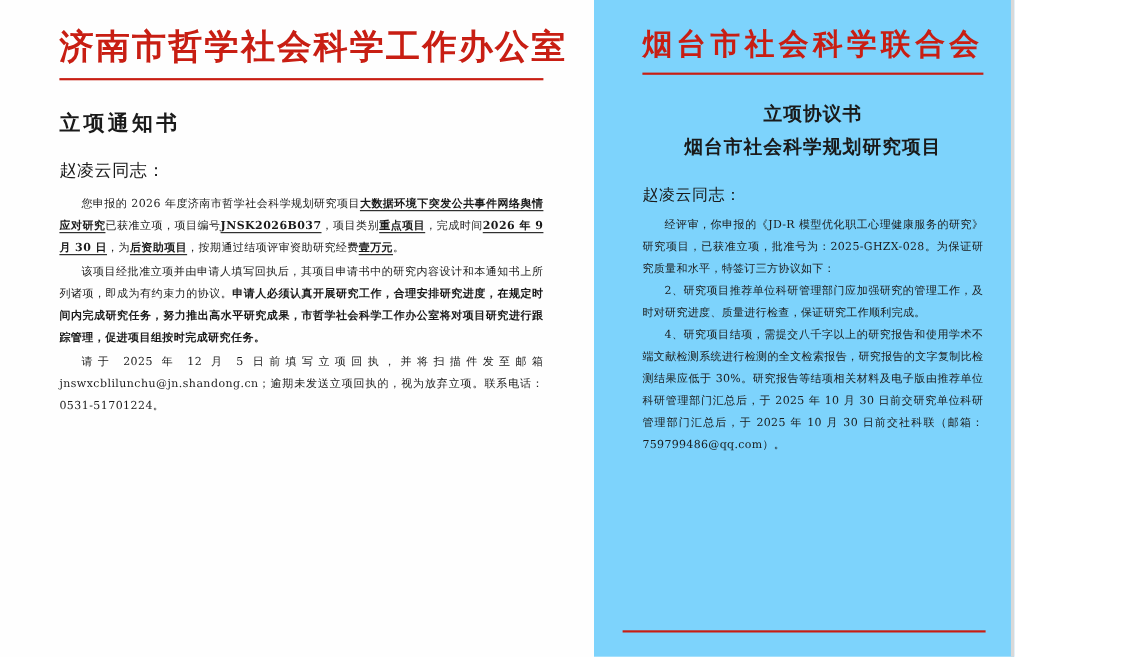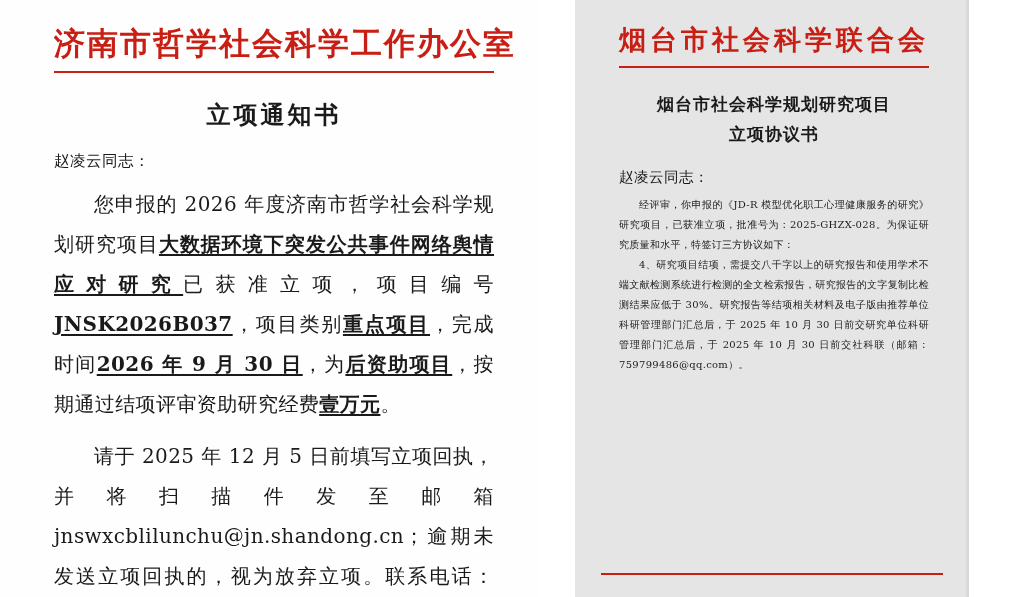--- a/index.html
+++ b/index.html
@@ -40,38 +40,37 @@
     line-height: 1.25;
     white-space: nowrap;
     margin-top: 10px;
   }
   .letterhead-rule {
     border: none;
     border-top: 2.5px solid #c81e13;
     margin: 8px 0 0 0;
   }
   .doc-title {
-    text-align: center;
-    font-size: 24px;
+    font-size: 19px;
     font-weight: bold;
     letter-spacing: 3px;
     margin: 26px 0 20px 0;
   }
   .salutation {
     font-size: 15.5px;
     margin: 6px 0 10px 0;
     letter-spacing: 0.5px;
   }
   .para {
-    font-size: 20px;
+    font-size: 10px;
     line-height: 2.0;
     text-indent: 2em;
     text-align: justify;
     letter-spacing: 0.4px;
-    margin: 12px 0 2px 0;
+    margin: 0 0 2px 0;
   }
   .u {
     text-decoration: underline;
     text-underline-offset: 3px;
     font-weight: bold;
   }
   .b { font-weight: bold; }
 
   
   .divider {
@@ -79,23 +78,22 @@
     background: #e2e2e2;
     height: 597px;
   }
 
   
   .doc-right {
     position: relative;
     width: 482px;
     height: 597px;
     box-sizing: border-box;
-    padding: 14px 40px 0 44px;
-    background: #e5e5e5;
-    margin-left: 35px;
+    padding: 14px 28px 0 44px;
+    background: #7dd3fc;
   }
   .letterhead-r {
     text-align: center;
     color: #c81e13;
     font-weight: bold;
     font-size: 27px;
     letter-spacing: 4px;
     white-space: nowrap;
     margin-top: 8px;
   }
@@ -145,36 +143,40 @@
   <div class="doc-left">
     <div class="letterhead">济南市哲学社会科学工作办公室</div>
     <hr class="letterhead-rule">
     <div class="doc-title">立项通知书</div>
     <div class="salutation">赵凌云同志：</div>
 
     <p class="para">
       <span>您申报的 2026 年度济南市哲学社会科学规划研究项目</span><span class="u">大数据环境下突发公共事件网络舆情应对研究</span><span>已获准立项，项目编号</span><span class="u">JNSK2026B037</span><span>，项目类别</span><span class="u">重点项目</span><span>，完成时间</span><span class="u">2026 年 9 月 30 日</span><span>，为</span><span class="u">后资助项目</span><span>，按期通过结项评审资助研究经费</span><span class="u">壹万元</span><span>。</span>
     </p>
 
+    <p class="para">
+      <span>该项目经批准立项并由申请人填写回执后，其项目申请书中的研究内容设计和本通知书上所列诸项，即成为有约束力的协议。</span><span class="b">申请人必须认真开展研究工作，合理安排研究进度，在规定时间内完成研究任务，努力推出高水平研究成果，市哲学社会科学工作办公室将对项目研究进行跟踪管理，促进项目组按时完成研究任务。</span>
+    </p>
 
     <p class="para">请于 2025 年 12 月 5 日前填写立项回执，并将扫描件发至邮箱 jnswxcblilunchu@jn.shandong.cn；逾期未发送立项回执的，视为放弃立项。联系电话：0531-51701224。</p>
 
   </div>
 
   <div class="divider"></div>
 
   <div class="doc-right">
     <div class="letterhead-r">烟台市社会科学联合会</div>
     <hr class="letterhead-rule">
     <div class="doc-title-r">
+      <div>立项协议书</div>
       <div>烟台市社会科学规划研究项目</div>
-      <div>立项协议书</div>
     </div>
     <div class="salutation-r">赵凌云同志：</div>
 
     <p class="para-r">经评审，你申报的《JD-R 模型优化职工心理健康服务的研究》研究项目，已获准立项，批准号为：2025-GHZX-028。为保证研究质量和水平，特签订三方协议如下：</p>
+    <p class="para-r">2、研究项目推荐单位科研管理部门应加强研究的管理工作，及时对研究进度、质量进行检查，保证研究工作顺利完成。</p>
     <p class="para-r">4、研究项目结项，需提交八千字以上的研究报告和使用学术不端文献检测系统进行检测的全文检索报告，研究报告的文字复制比检测结果应低于 30%。研究报告等结项相关材料及电子版由推荐单位科研管理部门汇总后，于 2025 年 10 月 30 日前交研究单位科研管理部门汇总后，于 2025 年 10 月 30 日前交社科联（邮箱：759799486@qq.com）。</p>
 
     <hr class="bottom-rule">
     <div class="right-edge-line"></div>
   </div>
 
 </div>
 
 </body></html>

